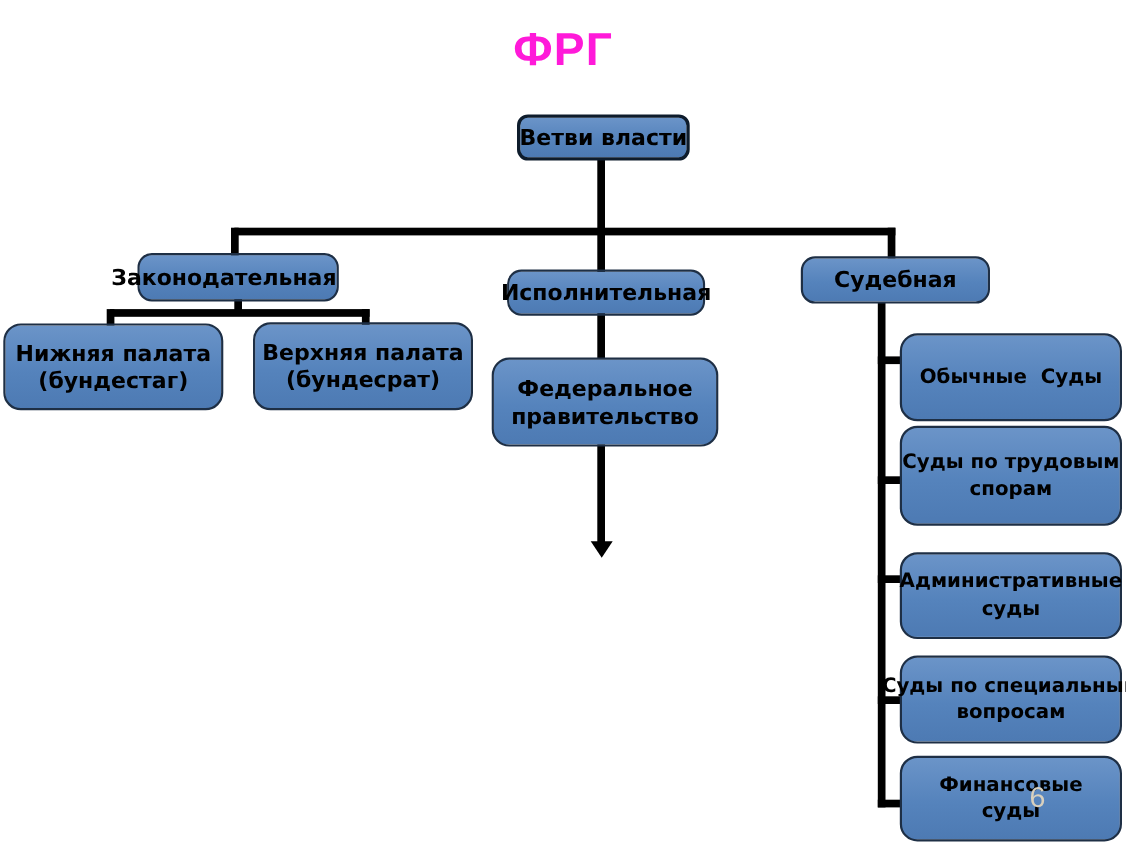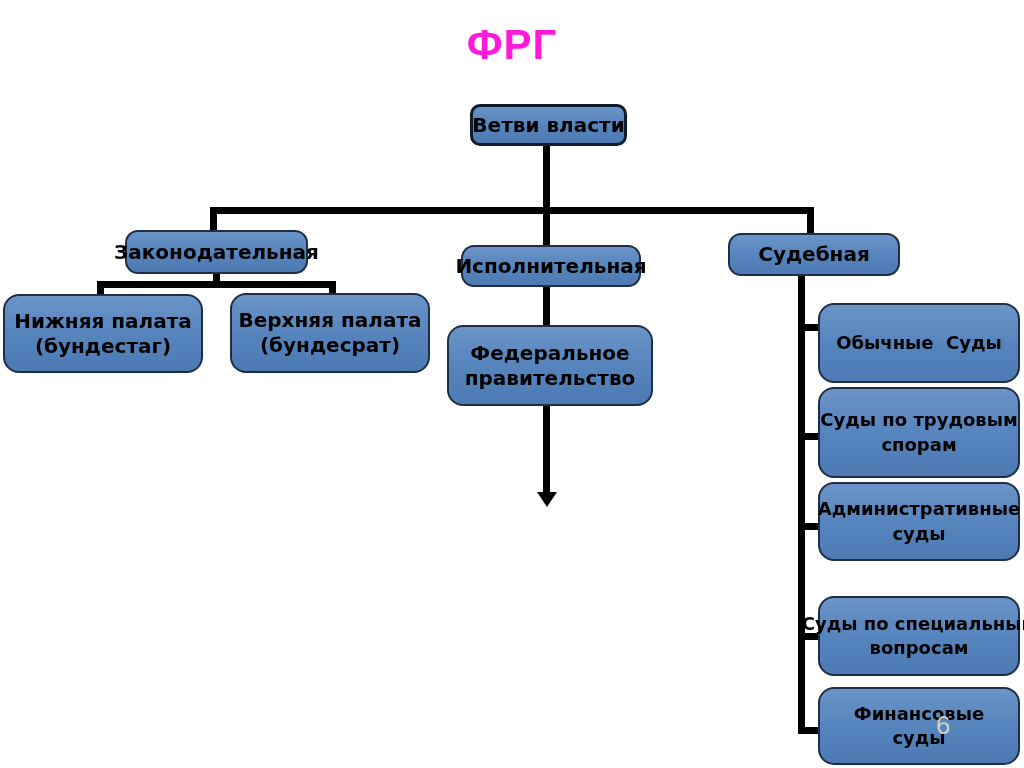--- a/index.html
+++ b/index.html
@@ -75,21 +75,21 @@
   <div class="line" style="left:798px;top:324px;width:22px;height:7px;"></div>
   <div class="line" style="left:798px;top:433px;width:22px;height:7px;"></div>
   <div class="line" style="left:798px;top:523px;width:22px;height:7px;"></div>
   <div class="line" style="left:798px;top:633px;width:22px;height:7px;"></div>
   <div class="line" style="left:798px;top:727px;width:22px;height:7px;"></div>
 
   <div class="node root-node fs20" style="left:470px;top:104px;width:157px;height:42px;">
     <span>Ветви власти</span>
   </div>
 
-  <div class="node fs20" style="left:125px;top:230px;width:183px;height:44px;">
+  <div class="node fs20" style="left:125px;top:230px;width:183px;height:44px;justify-content:flex-end;">
     <span class="overflow-label">Законодательная</span>
   </div>
 
   <div class="node fs20" style="left:3px;top:294px;width:200px;height:79px;border-radius:16px;">
     <span>Нижняя палата
 (бундестаг)</span>
   </div>
 
   <div class="node fs20" style="left:230px;top:293px;width:200px;height:80px;border-radius:16px;">
     <span>Верхняя палата
@@ -112,21 +112,21 @@
 
   <div class="node fs18" style="left:818px;top:303px;width:202px;height:80px;border-radius:16px;justify-content:center;">
     <span>Обычные  Суды</span>
   </div>
 
   <div class="node fs18" style="left:818px;top:387px;width:202px;height:91px;border-radius:16px;">
     <span>Суды по трудовым
 спорам</span>
   </div>
 
-  <div class="node fs18" style="left:818px;top:482px;width:202px;height:79px;border-radius:16px;">
+  <div class="node fs18" style="left:818px;top:502px;width:202px;height:79px;border-radius:16px;">
     <span>Административные
 суды</span>
   </div>
 
   <div class="node fs18" style="left:818px;top:596px;width:202px;height:80px;border-radius:16px;">
     <span class="overflow-label">Суды по специальным
 вопросам</span>
   </div>
 
   <div class="node fs18" style="left:818px;top:687px;width:202px;height:78px;border-radius:16px;">

